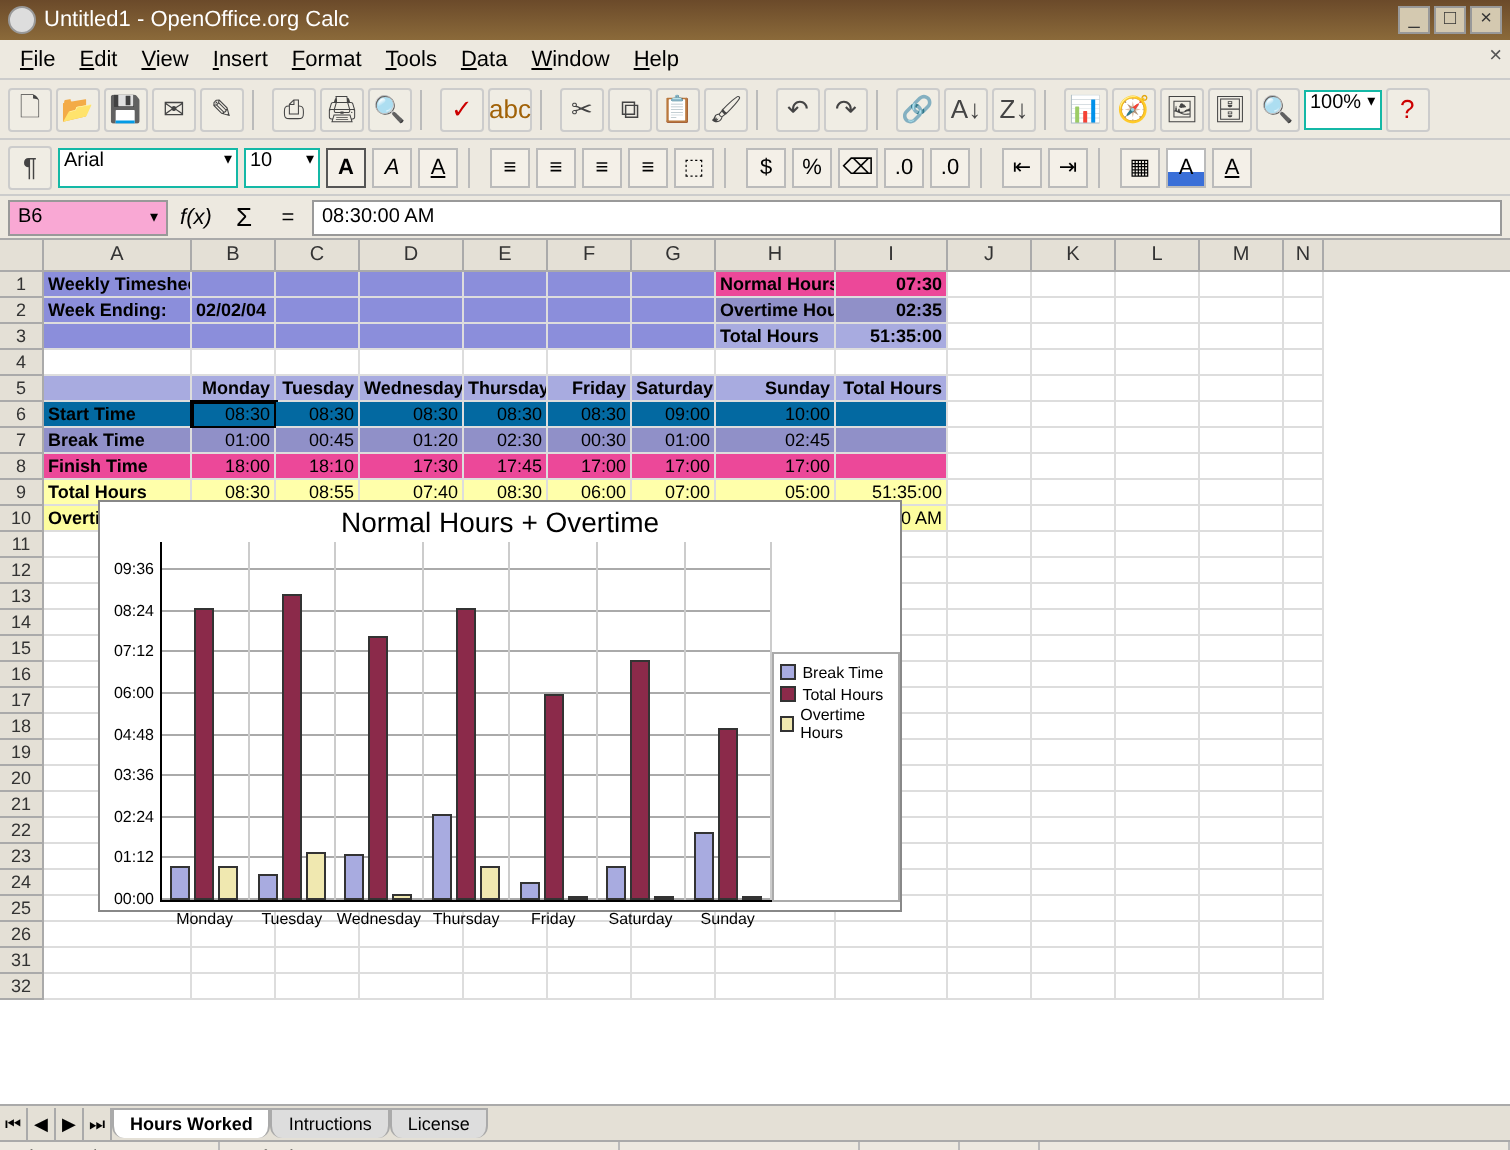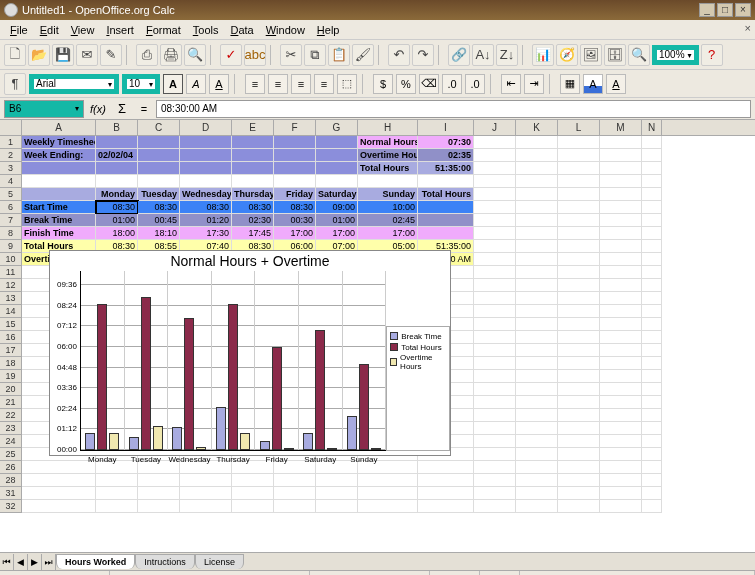--- a/index.html
+++ b/index.html
@@ -7,46 +7,46 @@
 .titlebar { background: linear-gradient(#6b4a2a,#8b6a3a); color: #fff; height: 20px; display: flex; align-items: center; padding: 0 4px; font-size: 11px; }
 .titlebar .tl { width: 14px; height: 14px; background: #ddd; border-radius: 7px; margin-right: 4px; border: 1px solid #999; }
 .titlebar .title { flex: 1; text-align: left; }
 .titlebar .wbtn { width: 16px; height: 14px; background: #d4c9b0; border: 1px solid #999; margin-left: 2px; text-align: center; line-height: 12px; font-size: 10px; color: #333; }
 .menubar { background: #ede9e0; height: 20px; display: flex; align-items: center; padding: 0 4px; border-bottom: 1px solid #ccc; }
 .menubar span { padding: 2px 6px; cursor: pointer; }
 .menubar span u { text-decoration: underline; }
 .toolbar { background: #ede9e0; height: 30px; display: flex; align-items: center; padding: 2px 4px; border-bottom: 1px solid #ccc; gap: 2px; }
 .tbtn { width: 22px; height: 22px; background: #f0ede4; border: 1px solid #ccc; display: flex; align-items: center; justify-content: center; font-size: 13px; color: #444; cursor: pointer; border-radius: 2px; }
 .tsep { width: 6px; height: 20px; border-left: 1px solid #bbb; margin: 0 2px; }
-.tdrop { height: 20px; border: 5px solid #14b8a6; background: #fff; font-size: 10px; padding: 0 2px; display: flex; align-items: flex-end; }
+.tdrop { height: 20px; border: 1px solid #14b8a6; background: #fff; font-size: 10px; padding: 0 2px; display: flex; align-items: flex-start; }
 .tdrop .arr { margin-left: 3px; font-size: 8px; }
 .fmtbar { background: #ede9e0; height: 28px; display: flex; align-items: center; padding: 2px 4px; border-bottom: 1px solid #ccc; gap: 3px; }
 .fbtn { width: 20px; height: 20px; border: 1px solid #bbb; background: #f4f0e8; display: flex; align-items: center; justify-content: center; font-size: 11px; cursor: pointer; }
 .formulabar { background: #ede9e0; height: 22px; display: flex; align-items: center; padding: 2px 4px; border-bottom: 1px solid #aaa; gap: 2px; }
-.formulabar .cellref { width: 80px; height: 18px; border: 1px solid #999; background: #14b8a6; font-size: 10px; padding: 0 4px; display: flex; align-items: center; }
+.formulabar .cellref { width: 80px; height: 18px; border: 1px solid #999; background: #f9a8d4; font-size: 10px; padding: 0 4px; display: flex; align-items: center; }
 .formulabar .fx { width: 24px; text-align: center; font-style: italic; }
 .formulabar .sig { width: 20px; text-align: center; font-size: 13px; }
 .formulabar .eq { width: 20px; text-align: center; }
 .formulabar .fval { flex: 1; height: 18px; border: 1px solid #999; background: #fff; padding: 0 4px; display: flex; align-items: center; font-size: 10px; }
 .sheet { position: relative; background: #fff; height: 432px; overflow: hidden; }
 .colhdrs { display: flex; height: 16px; background: #e4e0d6; border-bottom: 1px solid #aaa; position: sticky; top: 0; }
 .colhdrs .corner { width: 22px; border-right: 1px solid #aaa; background: #e4e0d6; }
 .colhdrs .ch { text-align: center; border-right: 1px solid #aaa; font-size: 10px; line-height: 15px; color: #333; }
 .rows { }
 .row { display: flex; height: 13px; }
 .row .rh { width: 22px; background: #e4e0d6; border-right: 1px solid #aaa; border-bottom: 1px solid #aaa; text-align: center; font-size: 9px; line-height: 12px; color: #333; }
 .row .cell { border-right: 1px solid #ddd; border-bottom: 1px solid #ddd; font-size: 9px; line-height: 12px; padding: 0 2px; overflow: hidden; white-space: nowrap; }
 .cw-A{width:74px}.cw-B{width:42px}.cw-C{width:42px}.cw-D{width:52px}.cw-E{width:42px}.cw-F{width:42px}.cw-G{width:42px}.cw-H{width:60px}.cw-I{width:56px}.cw-J{width:42px}.cw-K{width:42px}.cw-L{width:42px}.cw-M{width:42px}.cw-N{width:20px}
 .bold{font-weight:bold}
 .right{text-align:right}
 .bg-hdr{background:#8b8edb;color:#000}
 .bg-day{background:#a8abe0}
-.bg-st{background:#3b82f6}
+.bg-st{background:#0369a1}
 .bg-bt{background:#9090c8}
-.bg-ft{background:#f0abfc}
+.bg-ft{background:#ec4899}
 .bg-yel{background:#ffffaa}
 .bg-ye2{background:#fdfd9e}
 .sel { outline: 2px solid #000; outline-offset: -1px; }
 .chart { position: absolute; left: 49px; top: 130px; width: 402px; height: 206px; background: #fff; border: 1px solid #888; }
 .chart-title { text-align: center; font-size: 14px; padding: 2px 0; }
 .chart-inner { display: flex; height: 180px; }
 .plot { width: 340px; height: 180px; position: relative; border-left: 1px solid #000; border-bottom: 1px solid #000; margin-left: 30px; }
 .ygrid { position: absolute; left: 0; width: 100%; border-top: 1px solid #aaa; font-size: 8px; }
 .ylab { position: absolute; left: -32px; top: -5px; font-size: 8px; width: 28px; text-align: right; }
 .bars { position: absolute; bottom: 0; display: flex; width: 100%; height: 100%; }
@@ -643,37 +643,20 @@
         <div class="cell cw-G"></div>
         <div class="cell cw-H"></div>
         <div class="cell cw-I"></div>
         <div class="cell cw-J"></div>
         <div class="cell cw-K"></div>
         <div class="cell cw-L"></div>
         <div class="cell cw-M"></div>
         <div class="cell cw-N"></div>
       </div>
       <div class="row">
-        <div class="rh">28</div>
-        <div class="cell cw-A"></div>
-        <div class="cell cw-B"></div>
-        <div class="cell cw-C"></div>
-        <div class="cell cw-D"></div>
-        <div class="cell cw-E"></div>
-        <div class="cell cw-F"></div>
-        <div class="cell cw-G"></div>
-        <div class="cell cw-H"></div>
-        <div class="cell cw-I"></div>
-        <div class="cell cw-J"></div>
-        <div class="cell cw-K"></div>
-        <div class="cell cw-L"></div>
-        <div class="cell cw-M"></div>
-        <div class="cell cw-N"></div>
-      </div>
-      <div class="row">
         <div class="rh">31</div>
         <div class="cell cw-A"></div>
         <div class="cell cw-B"></div>
         <div class="cell cw-C"></div>
         <div class="cell cw-D"></div>
         <div class="cell cw-E"></div>
         <div class="cell cw-F"></div>
         <div class="cell cw-G"></div>
         <div class="cell cw-H"></div>
         <div class="cell cw-I"></div>

